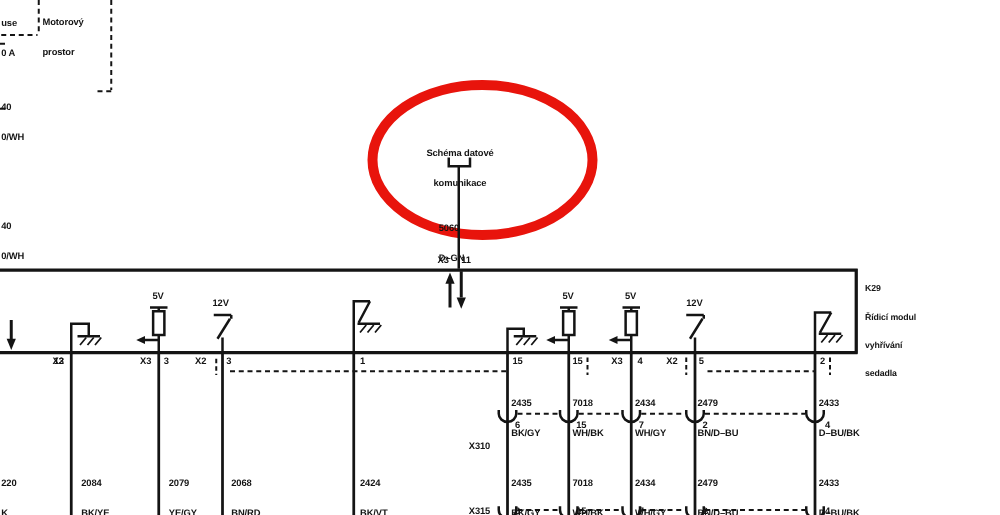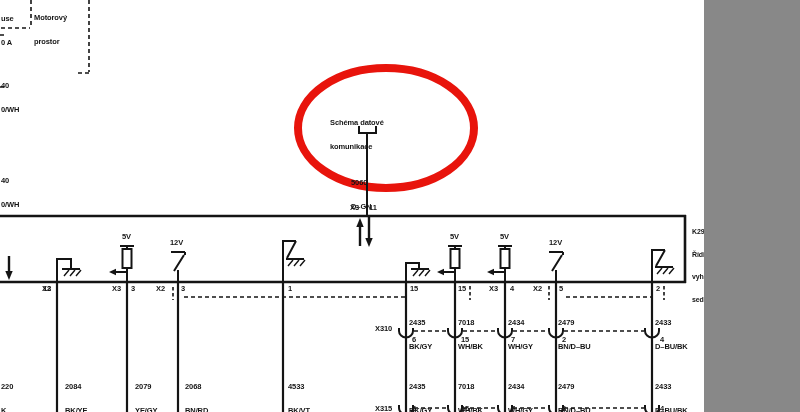--- a/index.html
+++ b/index.html
@@ -1,25 +1,25 @@
 <!DOCTYPE html>
 <html><head>
 <meta charset="utf-8">
 <style>
   html,body{margin:0;padding:0;background:#888;}
   .diagram{
-    position:relative;width:692px;height:412px;background:#ffffff;
+    position:relative;width:800px;height:412px;background:#ffffff;
     overflow:hidden;font-family:"Liberation Sans",sans-serif;
-    font-weight:bold;color:#141414;padding-left:12px;
+    font-weight:bold;color:#141414;
   }
   .diagram svg{position:absolute;left:0;top:0;}
   .lbl{position:absolute;font-size:7.5px;line-height:8px;letter-spacing:-0.1px;white-space:pre;}
   .lbl .ln{display:block;}
   .sm{font-size:7px;line-height:7.5px;}
-  .ctr{}
+  .ctr{text-align:center;}
 </style>
 </head>
 <body>
 
 <div class="diagram">
 
   <svg width="800" height="412" viewBox="0 0 800 412">
 
     <g stroke="#141414" stroke-width="1.6" fill="none" stroke-dasharray="4,3">
       <path d="M31,0 V26 M1,28 H30"></path>
@@ -199,21 +199,21 @@
   </div>
   <div class="lbl" style="left:558px;top:303px">
     <span class="ln">2479</span>
     <span class="ln">BN/D–BU</span>
   </div>
   <div class="lbl" style="left:655px;top:303px">
     <span class="ln">2433</span>
     <span class="ln">D–BU/BK</span>
   </div>
 
-  <span class="lbl" style="left:375px;top:325px">X310</span>
+  <span class="lbl" style="left:375px;top:353px">X310</span>
   <span class="lbl" style="left:412px;top:336px">6</span>
   <span class="lbl" style="left:461px;top:336px">15</span>
   <span class="lbl" style="left:511px;top:336px">7</span>
   <span class="lbl" style="left:562px;top:336px">2</span>
   <span class="lbl" style="left:660px;top:336px">4</span>
 
   <div class="lbl" style="left:1px;top:367px">
     <span class="ln">220</span>
     <span class="ln">K</span>
   </div>
@@ -223,21 +223,21 @@
   </div>
   <div class="lbl" style="left:135px;top:367px">
     <span class="ln">2079</span>
     <span class="ln">YE/GY</span>
   </div>
   <div class="lbl" style="left:185px;top:367px">
     <span class="ln">2068</span>
     <span class="ln">BN/RD</span>
   </div>
   <div class="lbl" style="left:288px;top:367px">
-    <span class="ln">4533</span>
+    <span class="ln">2424</span>
     <span class="ln">BK/VT</span>
   </div>
 
   <div class="lbl" style="left:409px;top:367px">
     <span class="ln">2435</span>
     <span class="ln">BK/GY</span>
   </div>
   <div class="lbl" style="left:458px;top:367px">
     <span class="ln">7018</span>
     <span class="ln">WH/BK</span>

